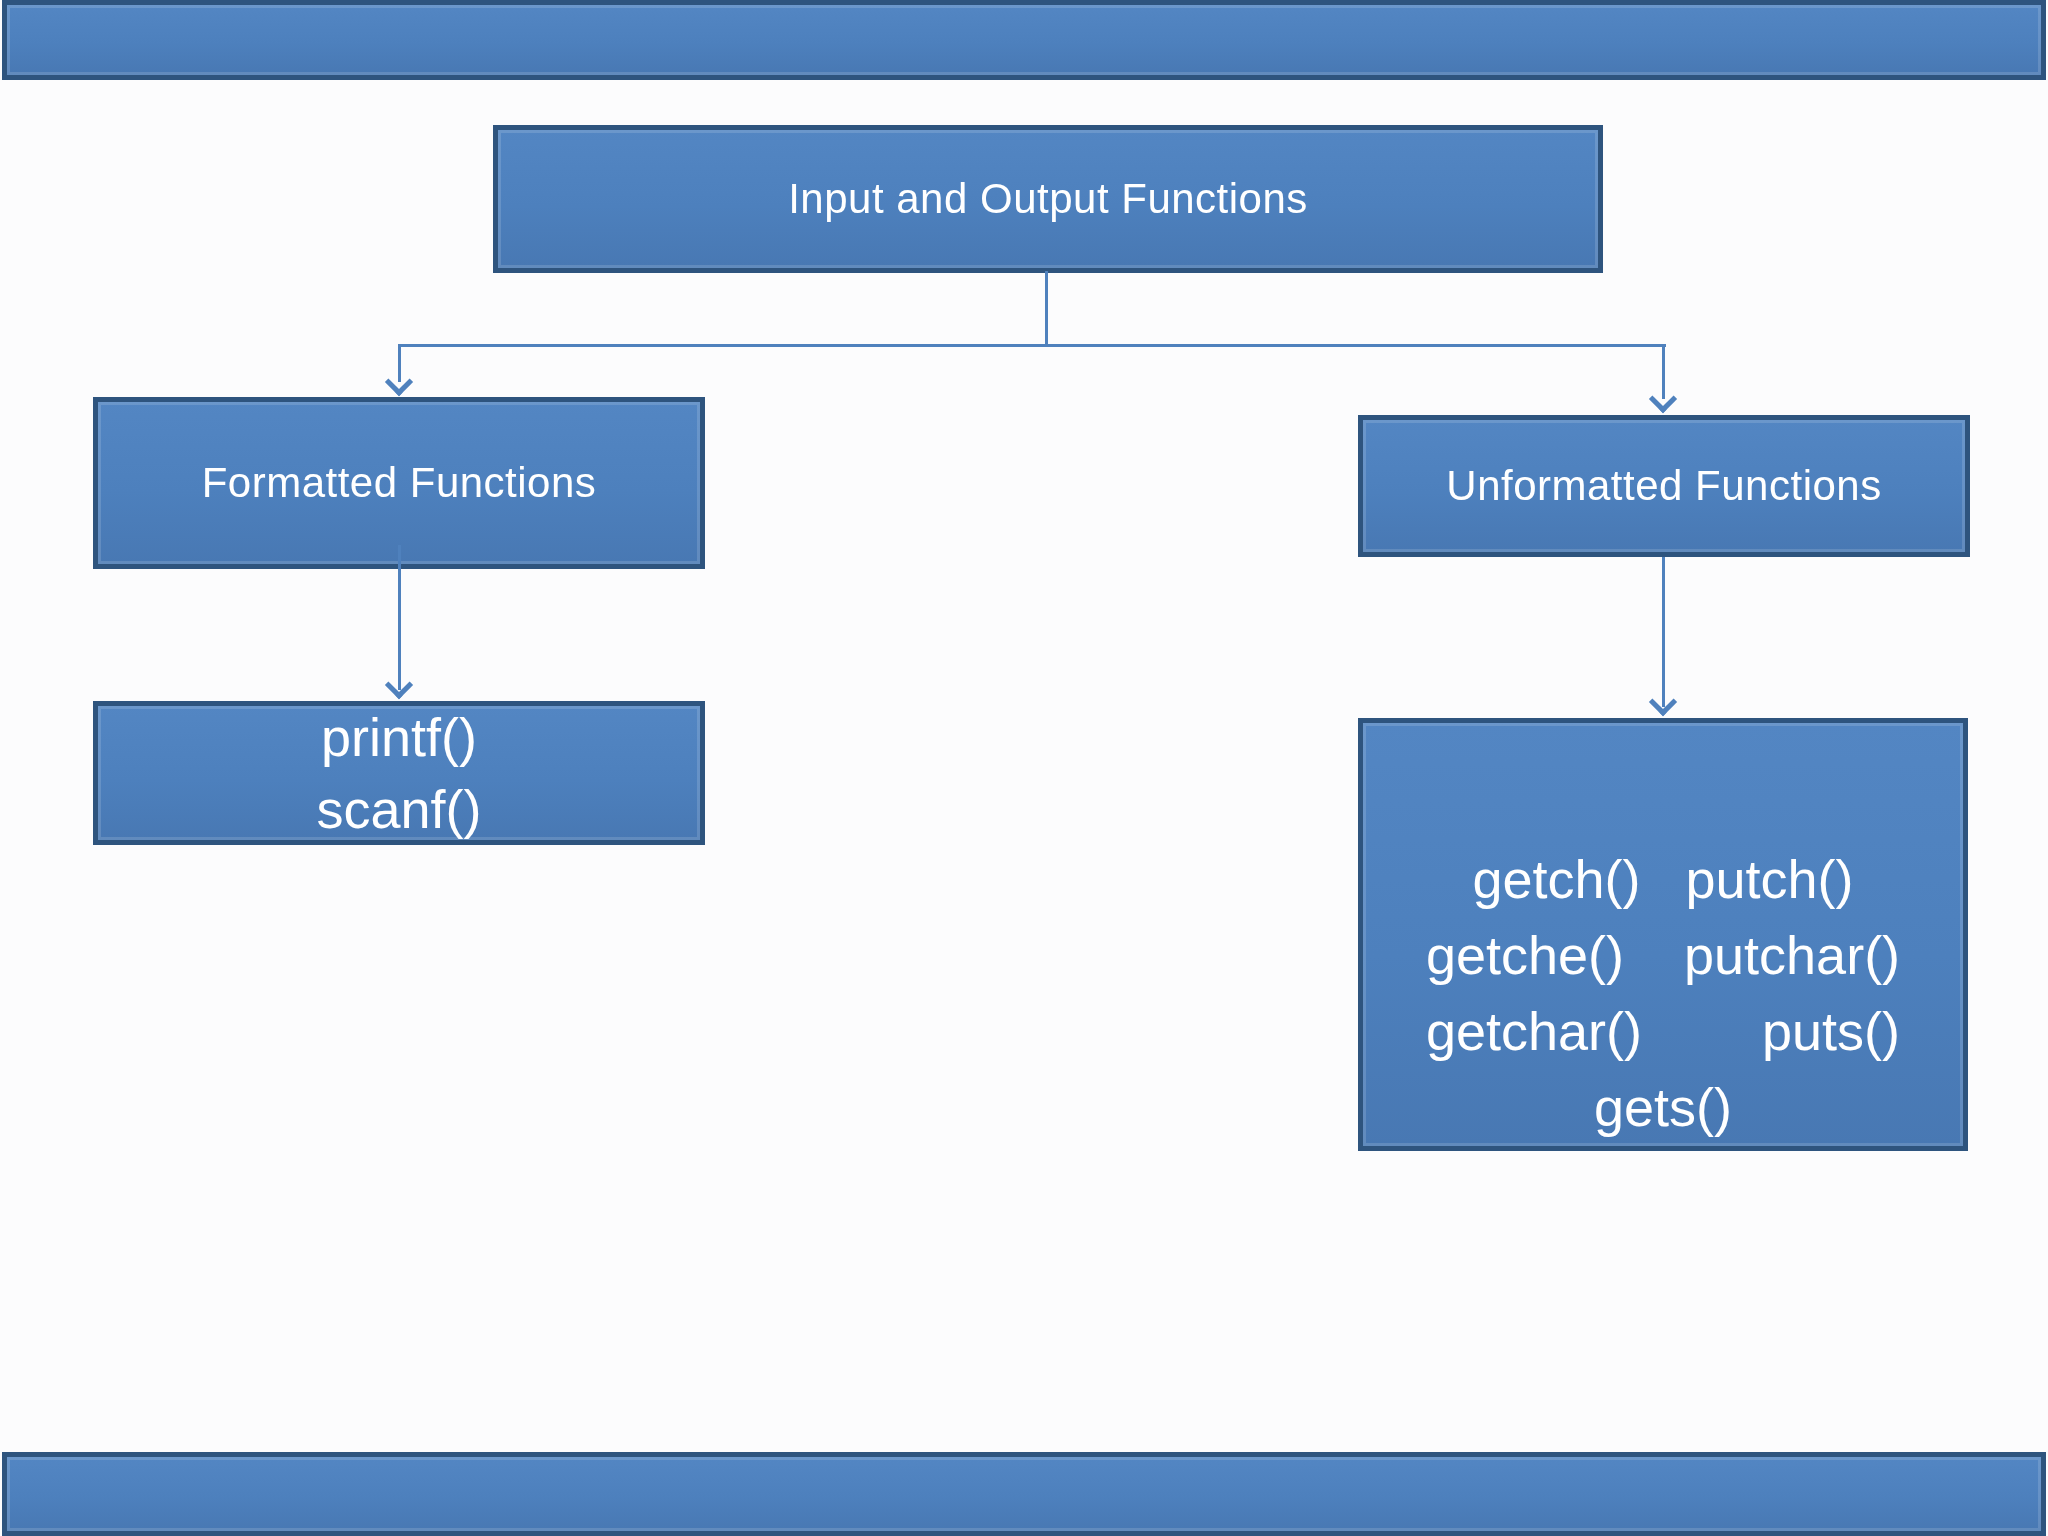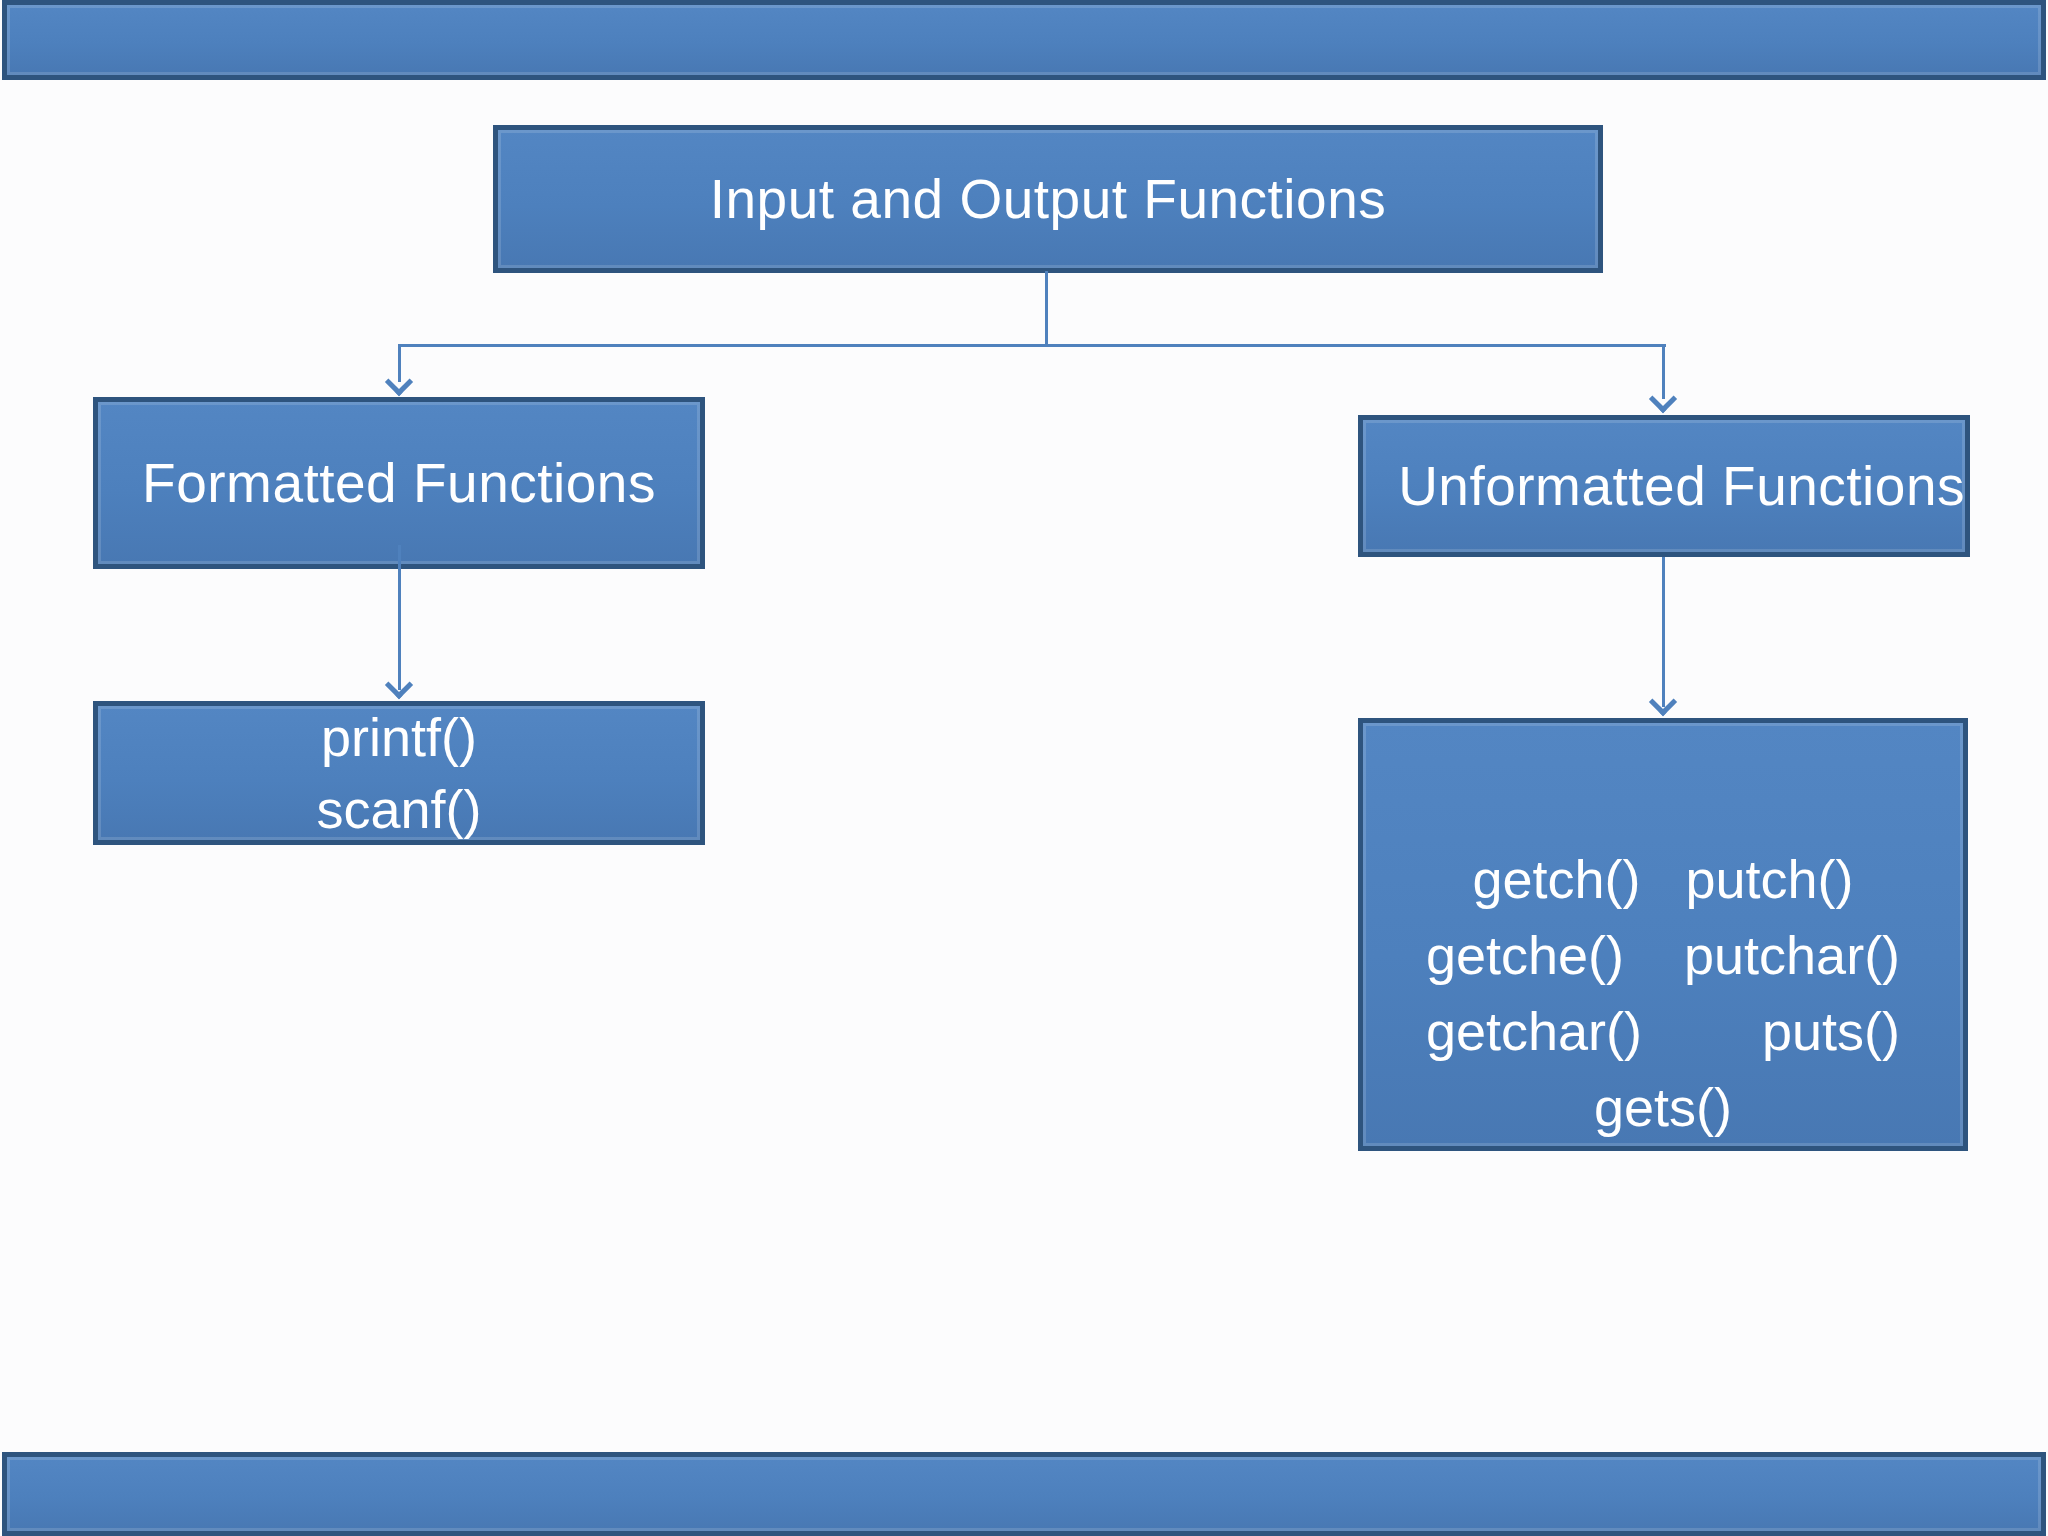--- a/index.html
+++ b/index.html
@@ -14,21 +14,21 @@
     position:absolute;
     background:linear-gradient(180deg,#5386c3 0%,#4d80bd 55%,#4878b3 100%);
     border:5px solid #2e547e;
     box-shadow:inset 0 0 0 3px rgba(255,255,255,0.14);
     box-sizing:border-box;
   }
   .box {
     display:flex; align-items:center; justify-content:center;
     color:#ffffff;
   }
-  .box-label { font-size:55px; line-height:1.1; text-align:center; letter-spacing:0.5px; }
+  .box-label { font-size:42px; line-height:1.1; text-align:center; letter-spacing:0.5px; }
   .fn-lines { font-size:54px; white-space:pre; text-align:center; color:#ffffff; }
   .box.fn-pair .fn-lines { line-height:72px; }
   .box.fn-grid { display:block; padding-top:118px; }
   .box.fn-grid .fn-lines { line-height:76px; }
   .line { position:absolute; background:#4f81bd; }
   .chev {
     position:absolute; width:20px; height:20px;
     border-right:5px solid #4f81bd; border-bottom:5px solid #4f81bd;
     transform:rotate(45deg); box-sizing:border-box;
   }
@@ -49,21 +49,21 @@
   <div class="line" style="left:398px; top:344px; width:1268px; height:3px;"></div>
   <div class="line" style="left:398px; top:344px; width:3px; height:38px;"></div>
   <div class="chev" style="left:389px; top:372px;"></div>
   <div class="line" style="left:1662px; top:344px; width:3px; height:55px;"></div>
   <div class="chev" style="left:1653px; top:389px;"></div>
 
   <div class="box" style="left:93px; top:397px; width:612px; height:172px;">
     <div class="box-label">Formatted Functions</div>
   </div>
 
-  <div class="box" style="left:1358px; top:415px; width:612px; height:142px;justify-content:flex-end;">
+  <div class="box" style="left:1358px; top:415px; width:612px; height:142px;">
     <div class="box-label">Unformatted Functions</div>
   </div>
 
   <div class="line" style="left:398px; top:545px; width:3px; height:145px;"></div>
   <div class="chev" style="left:389px; top:675px;"></div>
   <div class="line" style="left:1662px; top:557px; width:3px; height:150px;"></div>
   <div class="chev" style="left:1653px; top:692px;"></div>
 
   <div class="box fn-grid" style="left:1358px; top:718px; width:610px; height:433px;">
     <div class="fn-lines">getch()   putch()

